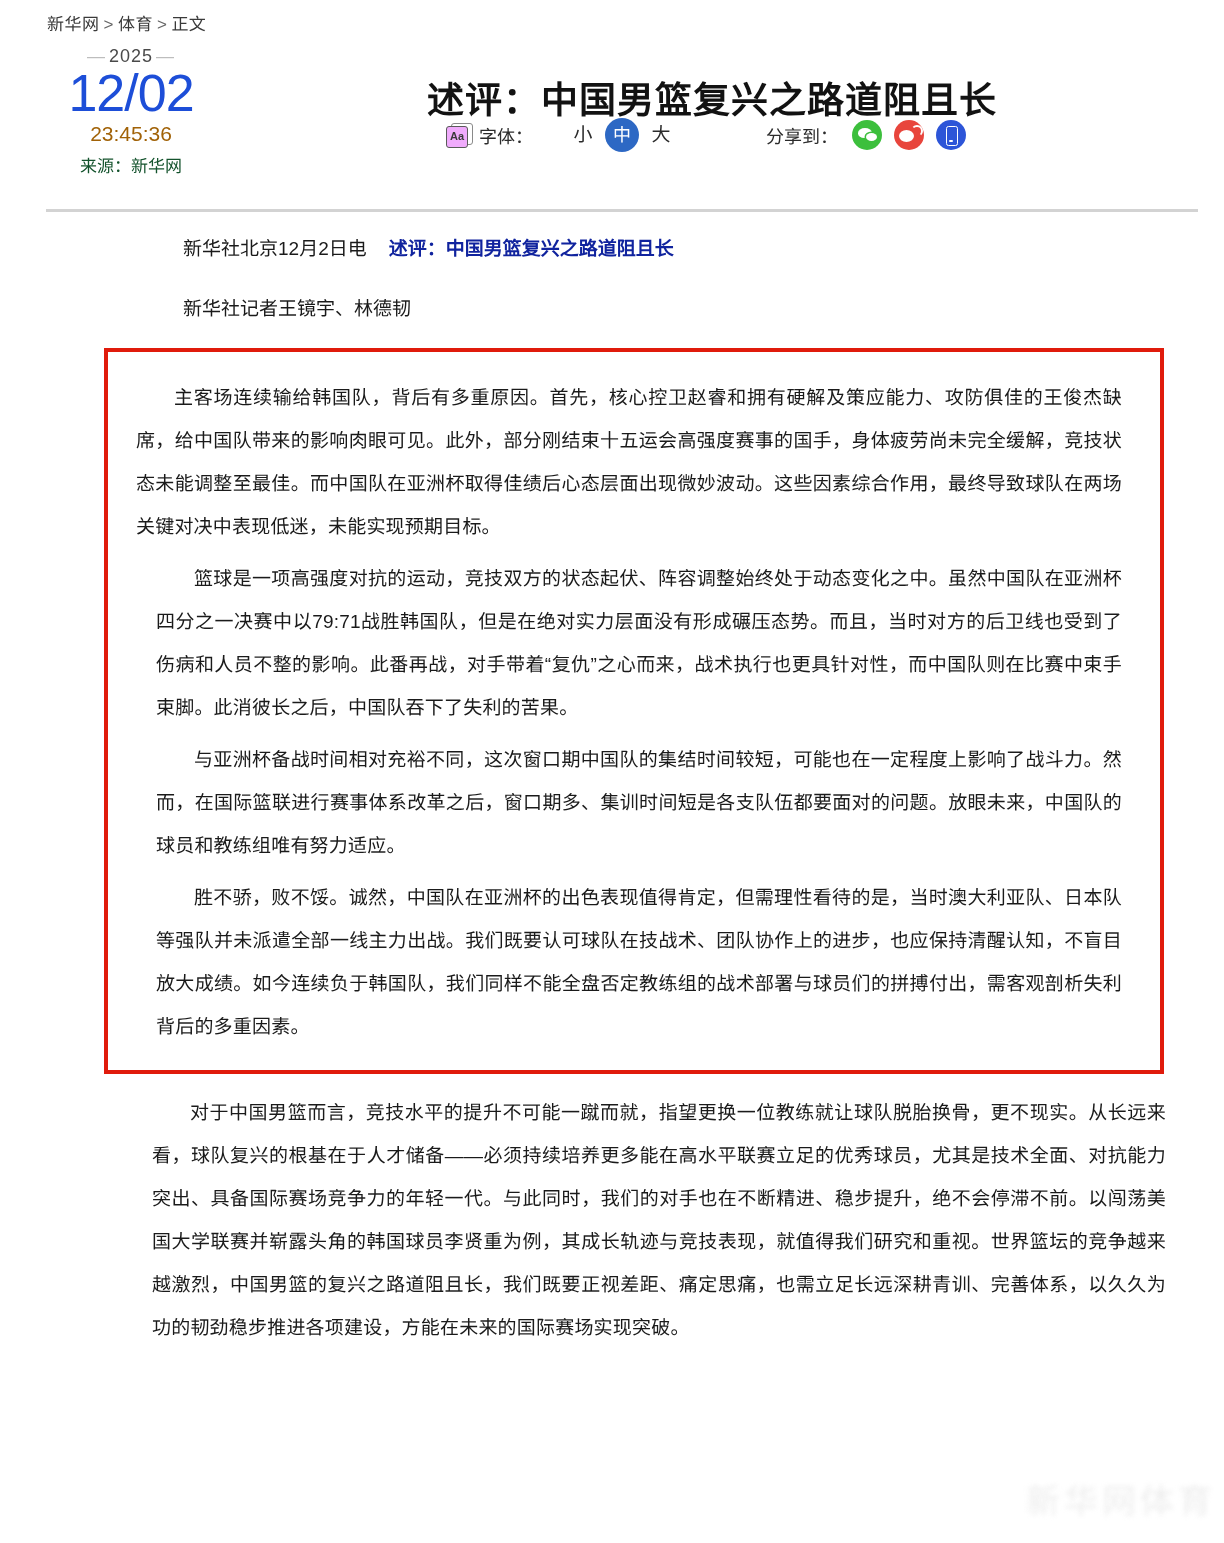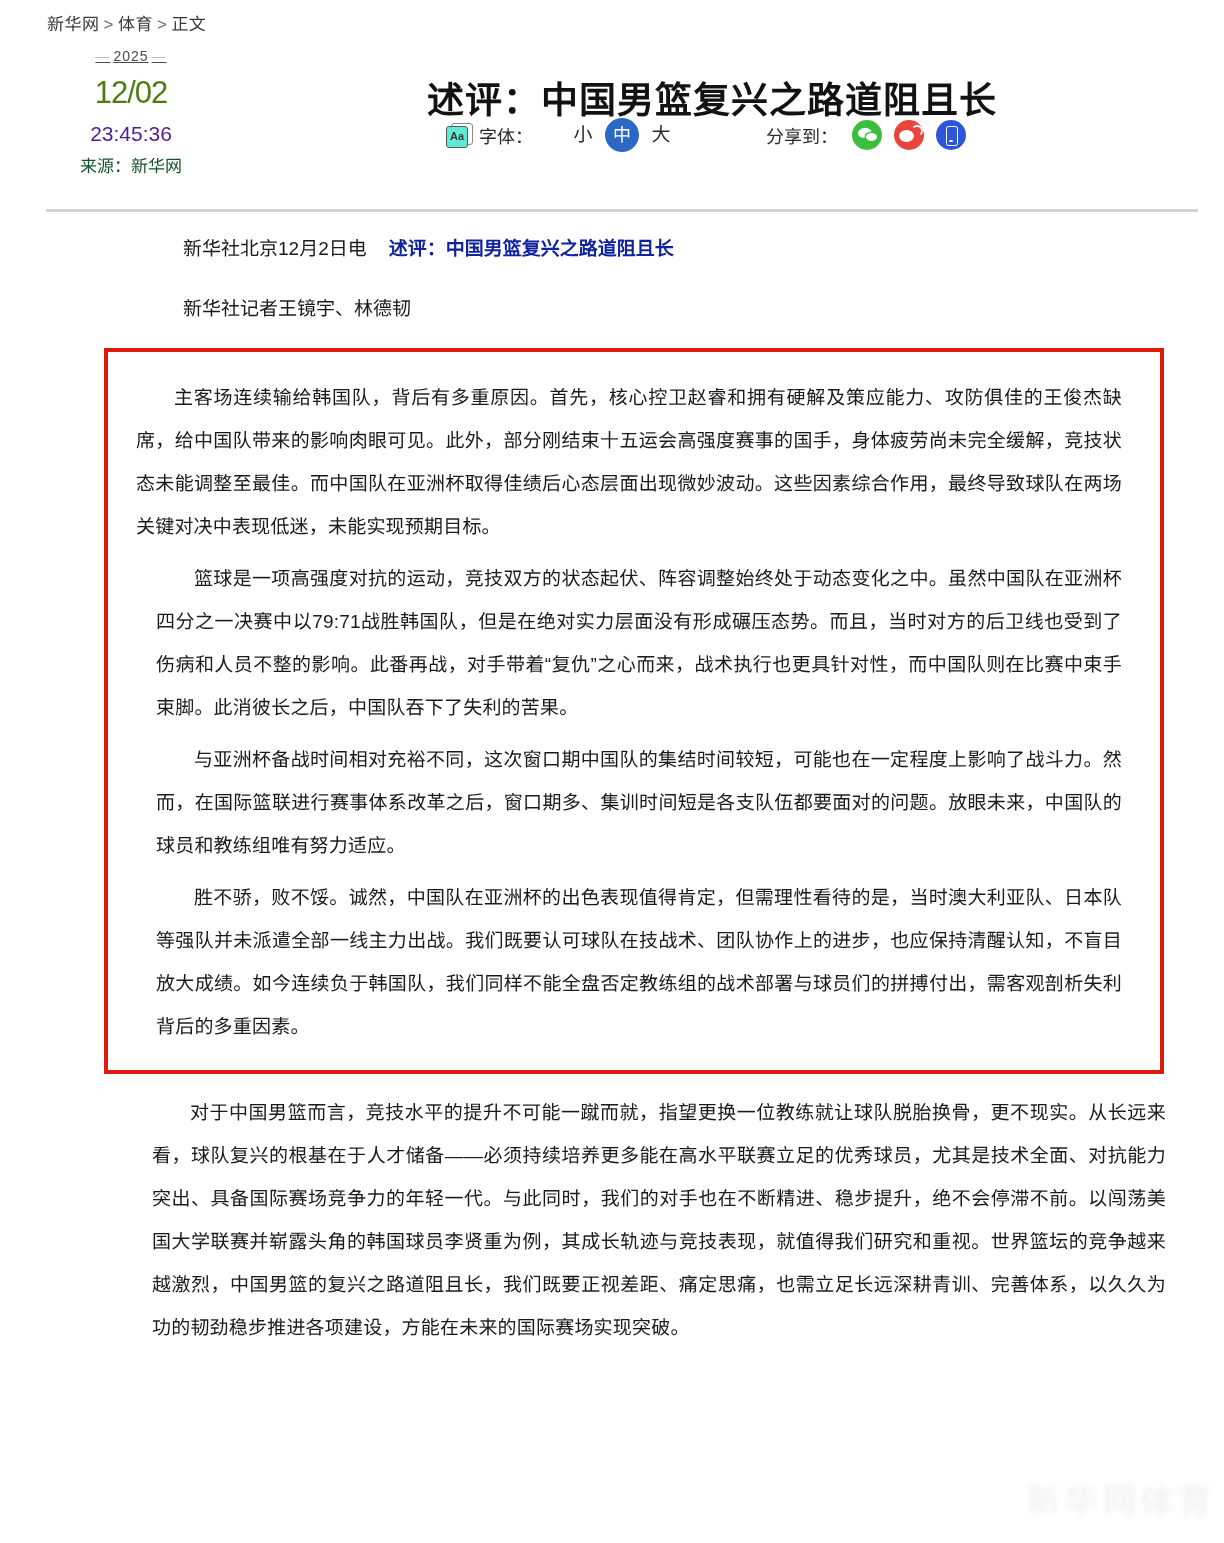--- a/index.html
+++ b/index.html
@@ -28,38 +28,37 @@
   .breadcrumb .sep{color:#666;padding:0 4px;}
 
   
   .datebox{
     position:absolute;
     left:46px; top:45px;
     width:170px;
     text-align:center;
   }
   .year{
-    font-size:14px;
+    font-size:18px;
     color:#4a4a4a;
     letter-spacing:1px;
     line-height:22px;
-    text-decoration:underline;
   }
   .year .dash{color:#bdbdbd;padding:0 3px;}
   .daymon{
-    font-size:31px;
+    font-size:52px;
     line-height:52px;
-    color:#4d7c0f;
+    color:#1d4ed8;
     font-weight:400;
     letter-spacing:-1px;
   }
   .time{
     font-size:21px;
     line-height:30px;
-    color:#4c1d95;
+    color:#a16207;
   }
   .source{
     font-size:17px;
     line-height:28px;
     color:#14532d;
     margin-top:4px;
   }
 
   
   .title{
@@ -97,21 +96,21 @@
     width:20px;height:20px;
     border:1.6px solid #8a8a8a;
     border-radius:3px;
     background:#fff;
   }
   .aa-icon .front{
     position:absolute;left:0;top:3px;
     width:20px;height:20px;
     border:1.6px solid #5a5a5a;
     border-radius:3px;
-    background:#5eead4;
+    background:#f0abfc;
     font-size:11px;
     line-height:19px;
     text-align:center;
     color:#3a3a3a;
     font-weight:600;
   }
   .tl-label{font-size:18px;color:#2b2b2b;margin-right:28px;}
   .size-opt{
     font-size:19px;
     color:#2b2b2b;

